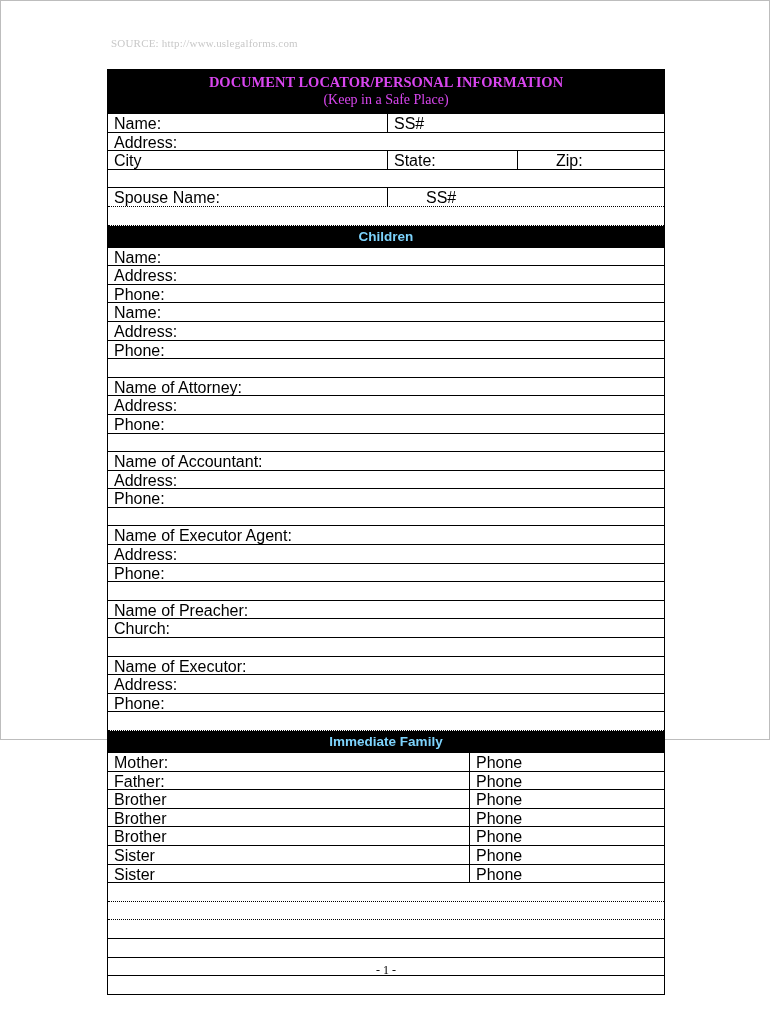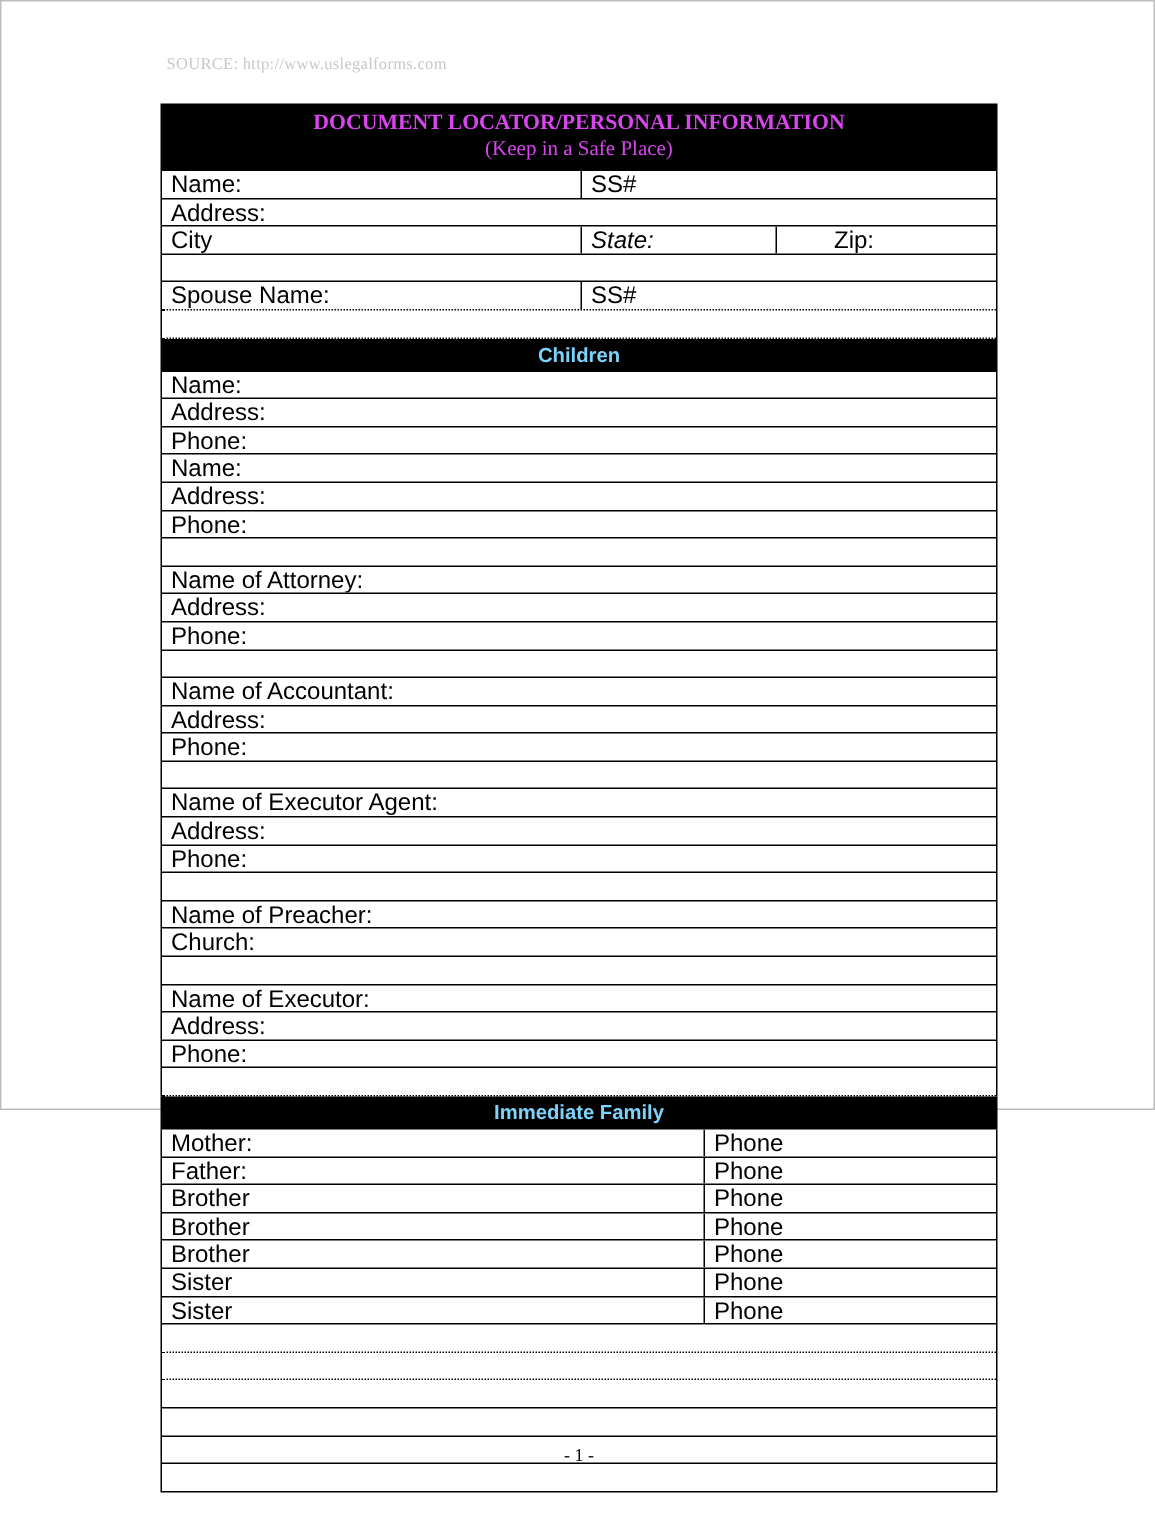--- a/index.html
+++ b/index.html
@@ -64,37 +64,38 @@
   }
   .row {
     display: flex;
     border-bottom: 1px solid #000000;
     height: 18.6px;
     box-sizing: border-box;
     overflow: hidden;
   }
   .row.dotted {
     border-bottom: 1px dotted #000000;
+    gap: 32px;
   }
   .cell {
     font-size: 16px;
     line-height: 17px;
     padding: 1px 0 0 6px;
     box-sizing: border-box;
     white-space: nowrap;
     overflow: hidden;
   }
   .cell.b-right {
     border-right: 1px solid #000000;
   }
   .c-full { flex: 1 1 auto; }
   .c-name { width: 280px; flex: 0 0 280px; }
   .c-ss   { flex: 1 1 auto; }
   .c-city { width: 280px; flex: 0 0 280px; }
-  .c-state{ width: 130px; flex: 0 0 130px; font-style: italic; }
+  .c-state{ width: 130px; flex: 0 0 130px; }
   .c-zip  { flex: 1 1 auto; margin-left: 32px; }
   .c-left { width: 362px; flex: 0 0 362px; }
   .c-right{ flex: 1 1 auto; }
   .spacer {
     height: 18.6px;
     border-bottom: 1px solid #000000;
     box-sizing: border-box;
   }
   .spacer.dotted { border-bottom: 1px dotted #000000; }
   .framed {

